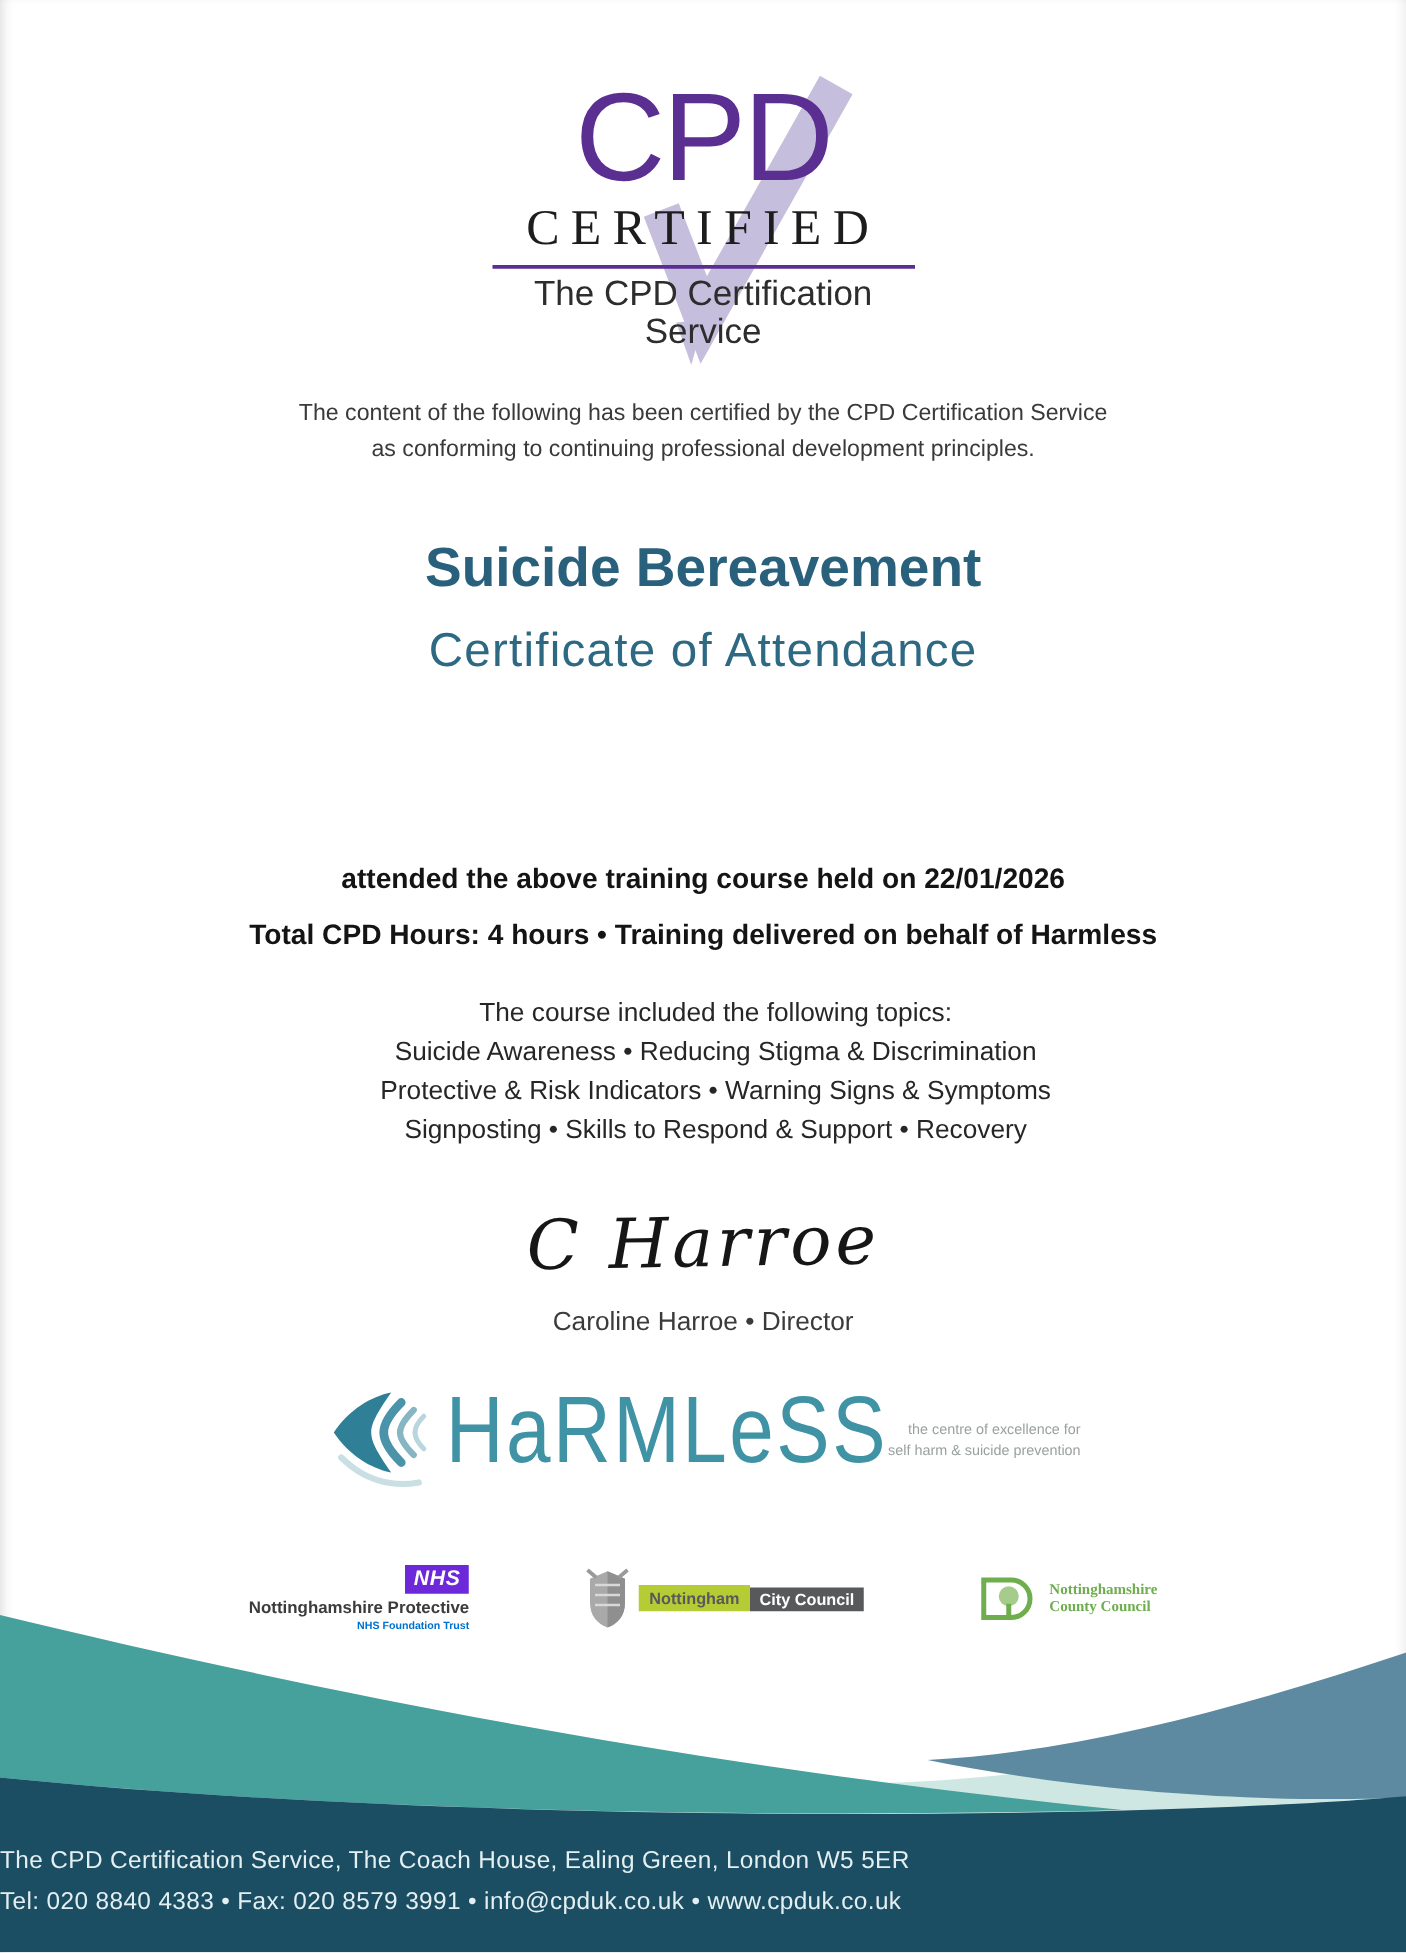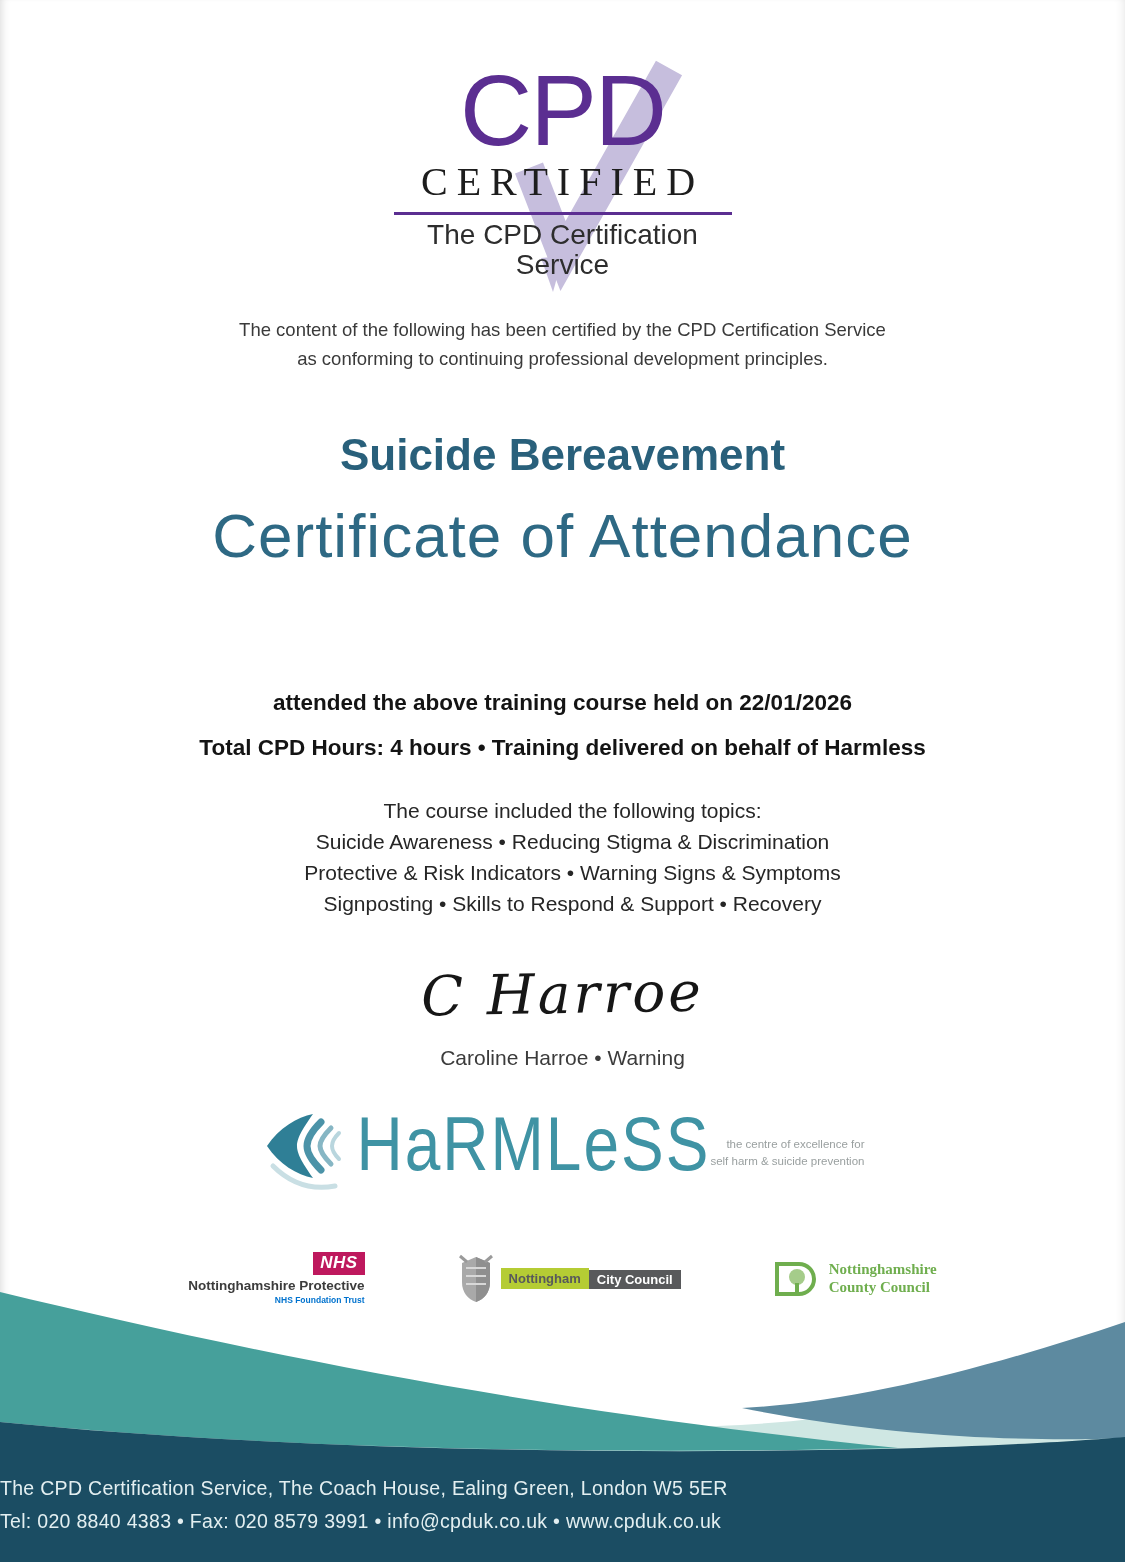--- a/index.html
+++ b/index.html
@@ -21,21 +21,21 @@
   .cpd-acronym{position:relative;z-index:1;font-size:100px;line-height:.92;font-weight:normal;color:#5b2e91;letter-spacing:-2px;}
   .cpd-certified{position:relative;z-index:1;font-family:"Liberation Serif",serif;font-size:40px;letter-spacing:9px;color:#1d1d1d;margin-top:2px;}
   .cpd-rule{position:relative;z-index:1;width:338px;height:3px;background:#5b2e91;margin:7px auto 5px;}
   .cpd-service{position:relative;z-index:1;font-size:28px;color:#2d2d2d;line-height:1.08;}
 
   
   .intro{top:316px;font-size:18.5px;color:#3a3a3a;line-height:1.55;}
 
   
   .course-title{top:430px;font-size:44px;font-weight:bold;color:#29607b;}
-  .cert-title{top:500px;font-size:62px;font-weight:normal;color:#2e6984;letter-spacing:1px;}
+  .cert-title{top:500px;font-size:38px;font-weight:normal;color:#2e6984;letter-spacing:1px;}
 
   
   .recipient{top:602px;font-size:35px;font-weight:bold;color:#101010;}
 
   
   .attended{top:690px;font-size:22.5px;font-weight:bold;color:#141414;}
   .hours{top:735px;font-size:22.5px;font-weight:bold;color:#141414;}
 
   
   .topics{top:795px;font-size:21px;color:#262626;line-height:31px;padding-left:20px;}
@@ -48,29 +48,29 @@
   .harmless{top:1106px;height:115px;}
   .harmless-inner{display:inline-flex;align-items:flex-start;gap:10px;}
   .harmless-word{font-size:64px;color:#3f93a4;letter-spacing:2px;line-height:1;transform:scaleY(1.18);transform-origin:top;font-weight:500;}
   .harmless-text-col{display:flex;flex-direction:row;align-items:flex-end;}
   .harmless-tagline{margin-top:22px;font-size:11.5px;color:#9aa0a0;line-height:1.5;text-align:right;}
 
   
   .partners{top:1252px;height:70px;}
   .partners-inner{display:inline-flex;align-items:center;gap:92px;vertical-align:top;}
   .nhs{display:flex;flex-direction:column;align-items:flex-end;}
-  .nhs-box{background:#be185d;color:#fff;font-style:italic;font-weight:bold;font-size:17px;padding:1px 7px 2px;letter-spacing:.5px;}
+  .nhs-box{background:#6d28d9;color:#fff;font-style:italic;font-weight:bold;font-size:17px;padding:1px 7px 2px;letter-spacing:.5px;}
   .nhs-org{font-size:13.5px;font-weight:bold;color:#3c3c3c;margin-top:3px;}
   .nhs-sub{font-size:8.5px;font-weight:bold;color:#0072ce;margin-top:2px;}
   .ncc{display:flex;align-items:center;gap:6px;}
   .ncc-col{display:flex;flex-direction:row;}
   .ncc-top{background:#b5cc34;color:#58595b;font-weight:bold;font-size:13px;padding:3px 8px;}
   .ncc-bottom{background:#58595b;color:#ffffff;font-weight:bold;font-size:13px;padding:2px 8px;margin-top:2px;}
   .county{display:flex;align-items:center;gap:8px;}
-  .county-text{font-family:"Liberation Serif",serif;font-weight:bold;font-size:15px;color:#6fae4e;line-height:1.15;text-align:left;}
+  .county-text{font-family:"Liberation Serif",serif;font-weight:bold;font-size:12px;color:#6fae4e;line-height:1.15;text-align:left;}
 
   
   .waves{position:absolute;left:0;bottom:0;width:1125px;height:292px;}
   .footer-text{position:absolute;left:0;right:0;bottom:24px;text-align:left;z-index:5;
     font-size:19.5px;color:#e3eff1;line-height:33px;letter-spacing:.3px;}
 </style>
 </head>
 <body>
 
 <div class="page">
@@ -104,21 +104,21 @@
   <div class="center hours">Total CPD Hours: 4 hours • Training delivered on behalf of Harmless</div>
 
   <div class="center topics">
     <div>The course included the following topics:</div>
     <div>Suicide Awareness • Reducing Stigma &amp; Discrimination</div>
     <div>Protective &amp; Risk Indicators • Warning Signs &amp; Symptoms</div>
     <div>Signposting • Skills to Respond &amp; Support • Recovery</div>
   </div>
 
   <div class="center signature">C Harroe</div>
-  <div class="center director">Caroline Harroe • Warning</div>
+  <div class="center director">Caroline Harroe • Director</div>
 
   <div class="center harmless">
     <div class="harmless-inner">
       <svg width="86" height="92" viewBox="0 0 86 92">
         <path d="M6,40 C18,22 36,11 52,8 C40,25 36,33 36,40 C36,47 40,55 52,72 C36,69 18,58 6,40 Z" fill="#2f7f96"></path>
         <path d="M60,16 C50,26 46,33 46,40 C46,47 50,54 60,64" fill="none" stroke="#4b93a8" stroke-width="7" stroke-linecap="round"></path>
         <path d="M70,22 C62,30 59,35 59,40 C59,45 62,50 70,58" fill="none" stroke="#86b6c4" stroke-width="5" stroke-linecap="round"></path>
         <path d="M78,27 C73,32 71,36 71,40 C71,44 73,48 78,53" fill="none" stroke="#b9d6de" stroke-width="4" stroke-linecap="round"></path>
         <path d="M12,60 C30,78 52,84 74,80" fill="none" stroke="#c9dfe4" stroke-width="5" stroke-linecap="round"></path>
       </svg>

